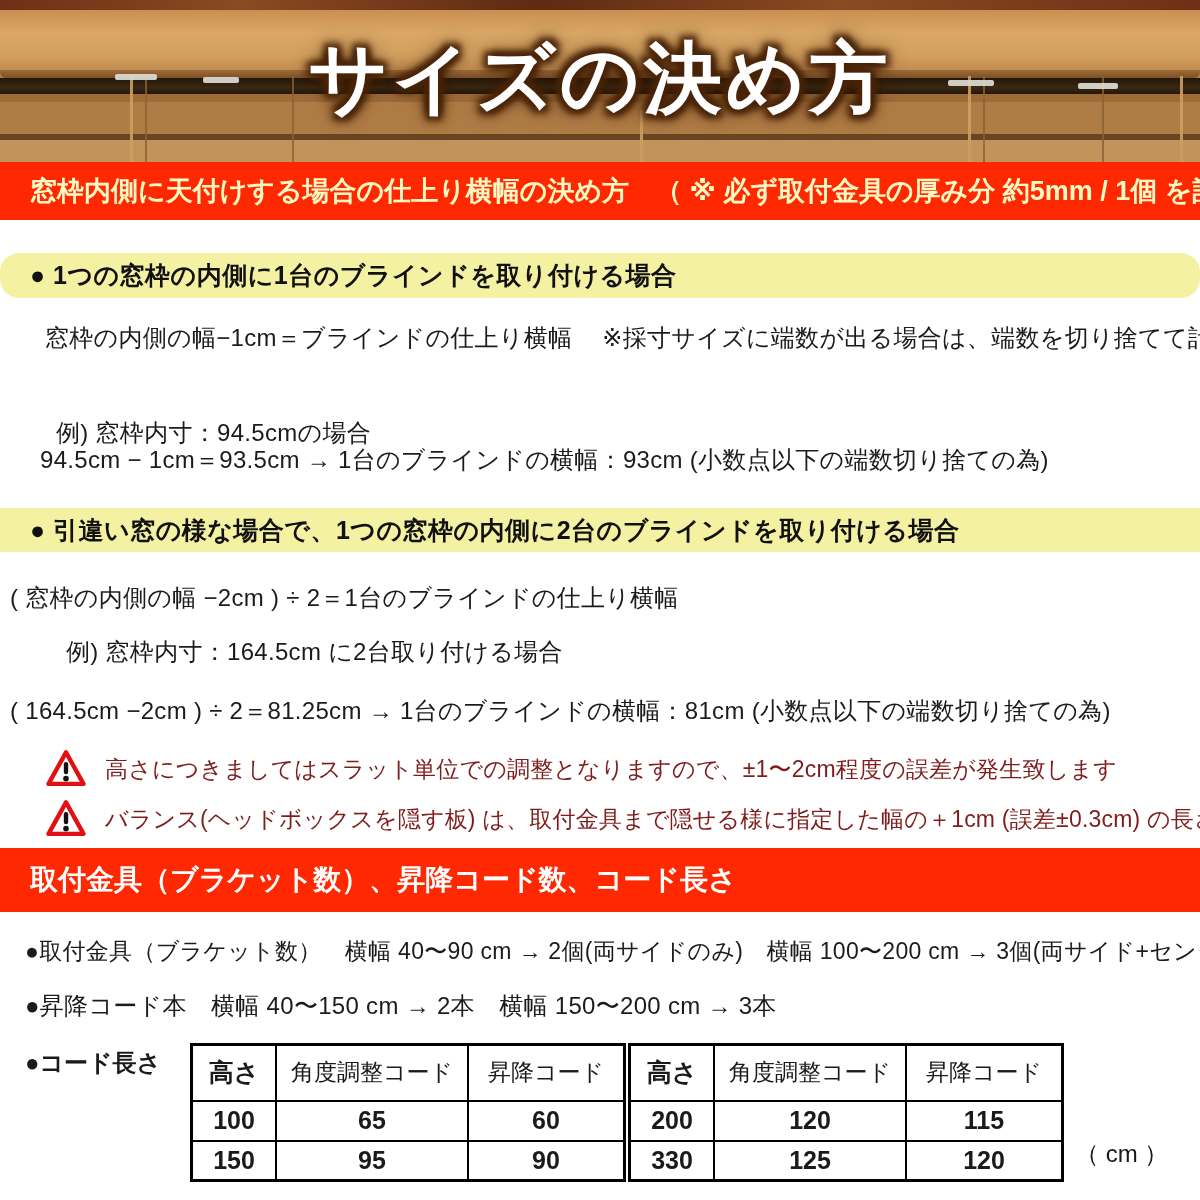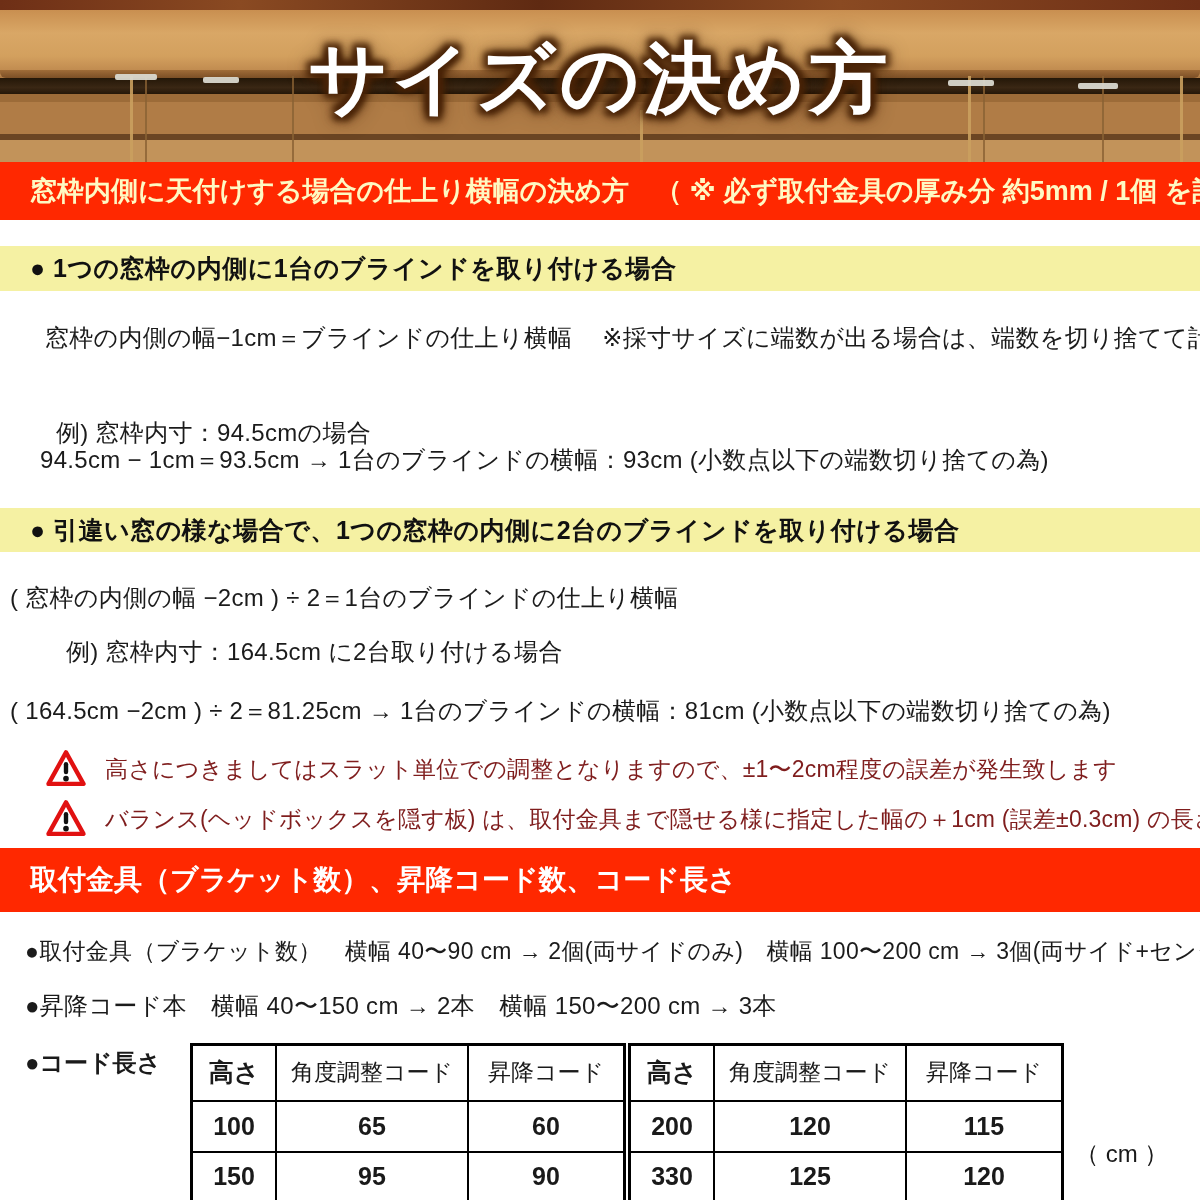--- a/index.html
+++ b/index.html
@@ -63,21 +63,21 @@
   table.cords{border-collapse:collapse;background:#fff;}
   table.cords td,table.cords th{
     border:2px solid #000;text-align:center;vertical-align:middle;
     font-family:"Liberation Sans","DejaVu Sans",sans-serif;
   }
   table.cords{border:3px solid #000;}
   table.cords .c0{width:80px;}
   table.cords .c1{width:188px;}
   table.cords .c2{width:152px;}
   table.cords tr.hdr{height:56px;}
-  table.cords tr.data{height:51px;}
+  table.cords tr.data{height:40px;}
   table.cords th.hata{font-size:25px;font-weight:bold;}
   table.cords th.norm{font-size:23px;font-weight:400;}
   table.cords td{font-size:25px;font-weight:bold;}
   .unit-label{font-size:24px;font-weight:500;}
   .cordlen-label{font-size:24px;font-weight:600;white-space:nowrap;}
 </style>
 </head>
 <body>
 
 <div class="abs photo">
@@ -99,21 +99,21 @@
   <div class="clip" style="left:948px;top:80px;width:46px;"></div>
   <div class="clip" style="left:1078px;top:83px;width:40px;"></div>
 </div>
 <div class="abs page-title">サイズの決め方</div>
 
 <div class="abs red-banner">
   <span class="part1">窓枠内側に天付けする場合の仕上り横幅の決め方</span>
   <span class="part2">（ ※ 必ず取付金具の厚み分 約5mm / 1個 を計算に入れる ）</span>
 </div>
 
-<div class="abs yellow-bar" style="top:246px;">
+<div class="abs yellow-bar" style="top:253px;border-radius:19px;">
   <span>● 1つの窓枠の内側に1台のブラインドを取り付ける場合</span>
 </div>
 <div class="abs tline" style="left:45px;top:322px;">
   <span>窓枠の内側の幅−1cm＝ブラインドの仕上り横幅</span><span class="gap"></span><span>※採寸サイズに端数が出る場合は、端数を切り捨てて計算する</span>
 </div>
 <div class="abs tline" style="left:56px;top:385px;margin-top:32px;">例) 窓枠内寸：94.5cmの場合</div>
 <div class="abs tline" style="left:40px;top:444px;">94.5cm − 1cm＝93.5cm → 1台のブラインドの横幅：93cm (小数点以下の端数切り捨ての為)</div>
 
 <div class="abs yellow-bar" style="top:508px;height:44px;">
   <span>● 引違い窓の様な場合で、1つの窓枠の内側に2台のブラインドを取り付ける場合</span>

